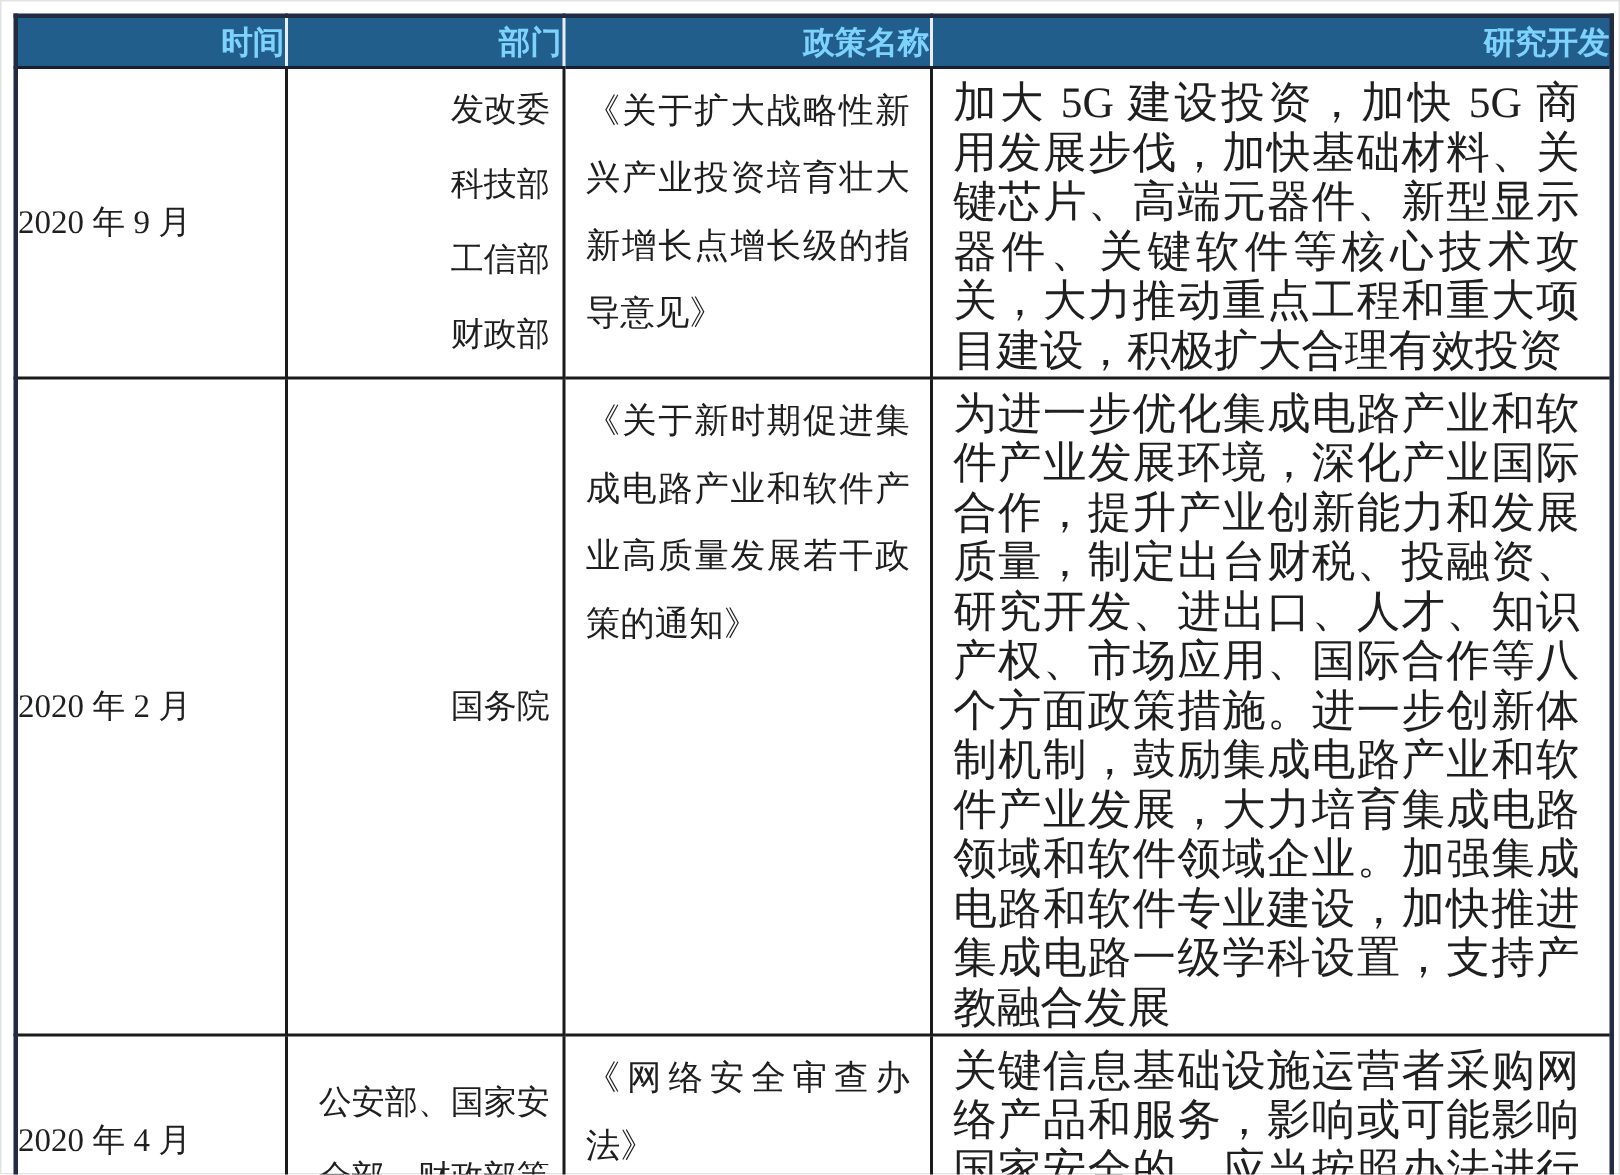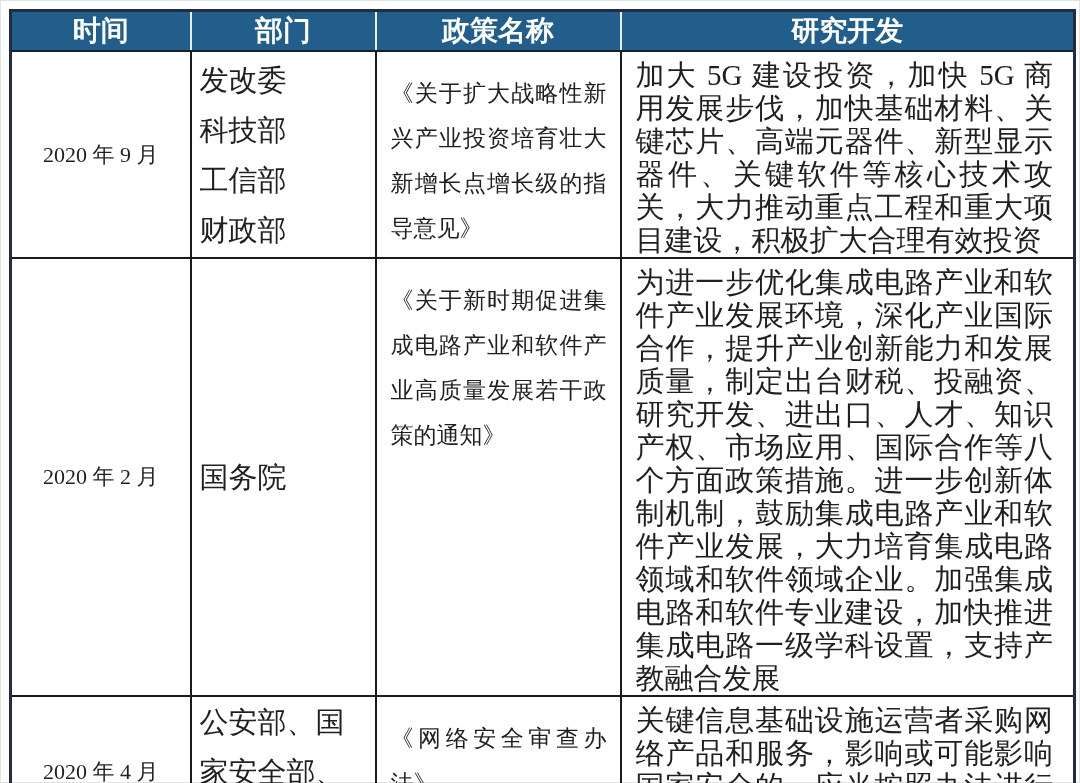--- a/index.html
+++ b/index.html
@@ -22,60 +22,59 @@
     border-collapse: collapse;
     table-layout: fixed;
     width: 1064px;
     border: 3px solid #212c42;
   }
   th, td {
     border: 2px solid #1b1b1b;
   }
   thead th {
     background: #225e8c;
-    color: #ffffff;
+    color: #7dd3fc;
     font-family: "Liberation Sans", "DejaVu Sans", sans-serif;
     font-weight: bold;
-    font-size: 28px;
+    font-size: 21px;
     height: 34px;
-    text-align: center;
+    text-align: right;
     vertical-align: middle;
     border-top: 0;
     border-bottom: 2px solid #16202f;
     border-left: 2px solid #e9edf2;
     border-right: 2px solid #e9edf2;
   }
   thead th:first-child { border-left: 0; }
   thead th:last-child { border-right: 0; }
 
   tr.row-1 { height: 200px; }
   tr.row-2 { height: 404px; }
   tr.row-3 { height: 114px; }
 
   td.c-time {
-    text-align: center;
     vertical-align: middle;
     font-size: 22px;
     white-space: nowrap;
   }
   td.c-dept {
-    text-align: left;
+    text-align: right;
     vertical-align: middle;
-    font-size: 29px;
+    font-size: 22px;
     line-height: 50px;
     padding: 0 8px;
   }
   td.c-dept .dept-line { line-height: 50px; }
   td.c-policy {
     vertical-align: top;
     font-size: 23px;
     line-height: 45px;
     text-align: justify;
     text-justify: inter-ideograph;
-    padding: 19px 13px 0 14px;
+    padding: 5px 13px 0 14px;
   }
   td.c-content {
     vertical-align: top;
     font-size: 29px;
     line-height: 33px;
     text-align: justify;
     text-justify: inter-ideograph;
     padding: 7px 20px 0 14px;
   }
 </style>

